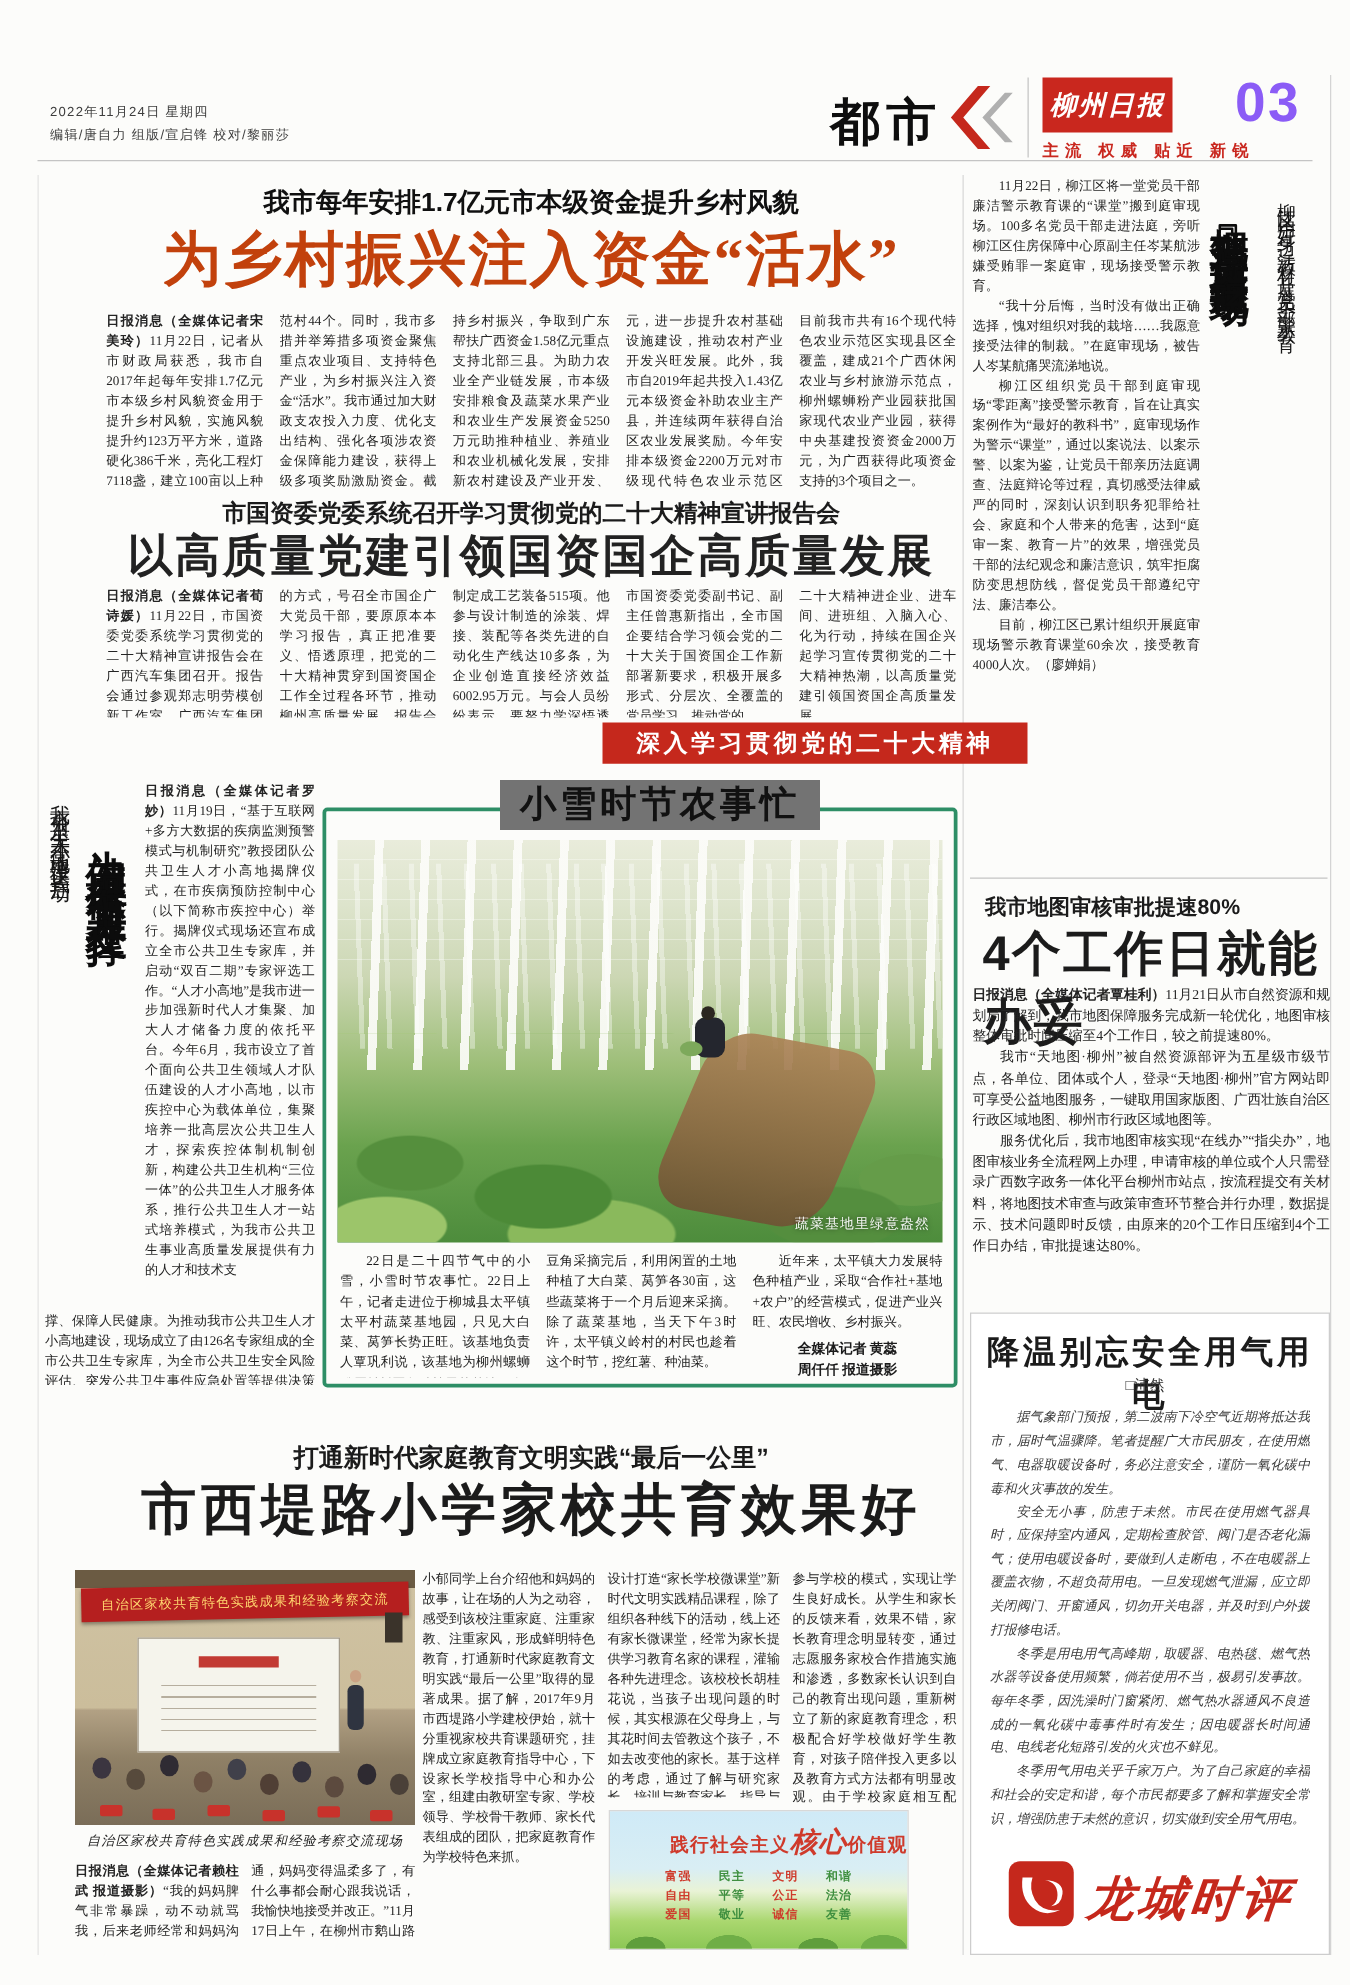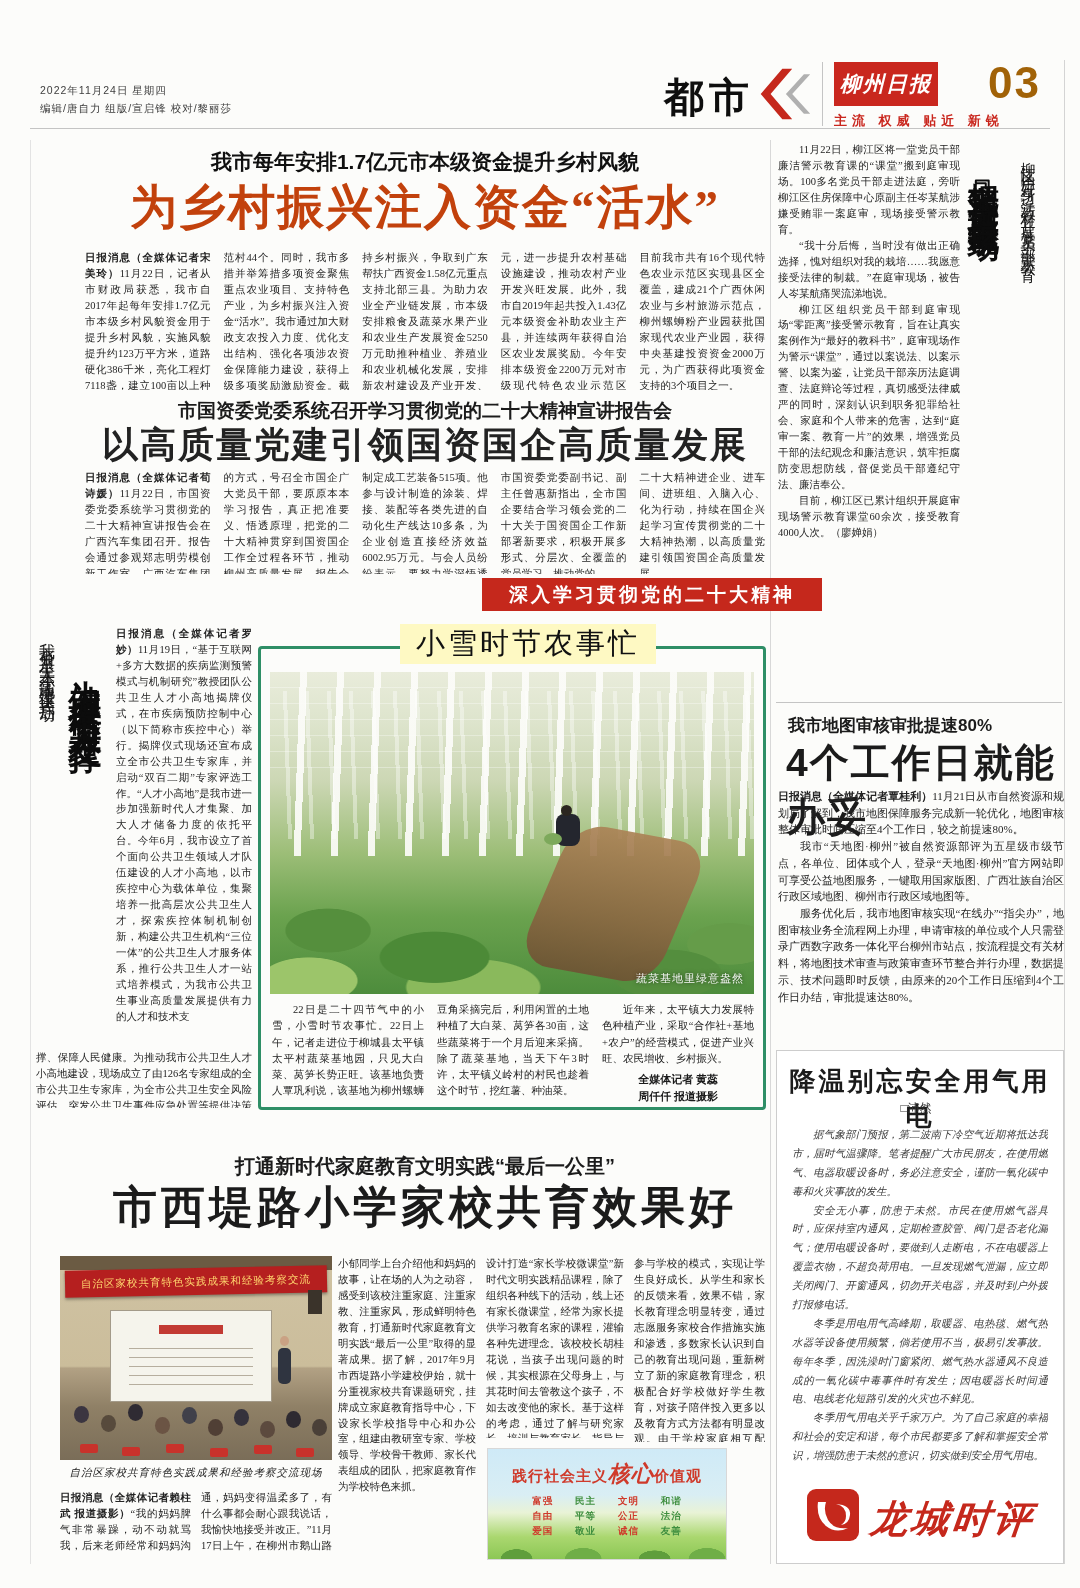--- a/index.html
+++ b/index.html
@@ -17,31 +17,31 @@
 .lead{font-weight:bold}
 .vtext{writing-mode:vertical-rl}
 .cols{display:flex;gap:13px}
 .cols>div{flex:1;overflow:hidden}
 
 .dateline{font-size:10.5px;line-height:1.7;color:#3d3d3d;letter-spacing:1px}
 .section{font-size:40px;font-weight:bold;letter-spacing:5px;color:#0e0e0e}
 .masthead{width:104px;height:44px;background:#c9271e;color:#fff;display:flex;align-items:center;justify-content:center;
           font-size:21px;font-style:italic;font-weight:bold;letter-spacing:2px}
 .slogan{font-size:13px;color:#c9271e;font-weight:bold;letter-spacing:5px}
-.pagenum{font-size:44px;color:#a16207;font-weight:600;letter-spacing:2px}
+.pagenum{font-size:44px;color:#8b5cf6;font-weight:600;letter-spacing:2px}
 
 .kicker{font-size:21px;font-weight:bold;color:#101010}
 .head1{font-size:47px;font-weight:900;letter-spacing:2px;color:#c2410c}
 .kicker2{font-size:19px;font-weight:bold}
 .head2{font-size:36px;font-weight:800;letter-spacing:2px;color:#222}
 .badge{background:#c5281c;color:#fff;display:flex;align-items:center;justify-content:center;
        font-size:19px;font-weight:bold;letter-spacing:3px}
 
 .frame{border:3px solid #2e8e66;border-radius:4px;background:transparent}
-.ftitle{background:#fef9c3;padding:0 16px;font-size:29px;font-weight:400;letter-spacing:3px;color:#111}
+.ftitle{background:#737373;padding:0 16px;font-size:29px;font-weight:700;letter-spacing:3px;color:#111}
 .fphoto{background:linear-gradient(180deg,#e9ecdb 0%,#dde4cc 16%,#ccd7b4 34%,#9dbe78 56%,#6aa24e 76%,#4d8c3c 100%);overflow:hidden}
 .fp-poles{position:absolute;left:0;right:0;top:0;height:57%;
   background:repeating-linear-gradient(92deg,rgba(0,0,0,0) 0 30px,rgba(252,252,249,.92) 30px 37px)}
 .fp-poles2{position:absolute;left:0;right:0;top:6%;height:46%;opacity:.45;
   background:repeating-linear-gradient(88deg,rgba(0,0,0,0) 0 18px,rgba(255,255,255,.85) 18px 22px)}
 .fp-wires{position:absolute;left:0;right:0;top:0;height:34%;opacity:.6;
   background:repeating-linear-gradient(180deg,rgba(0,0,0,0) 0 15px,rgba(255,255,255,.55) 15px 16px)}
 .fp-greens{position:absolute;left:0;right:0;bottom:0;height:52%;
   background:radial-gradient(70px 36px at 12% 62%,#558f3d 60%,rgba(0,0,0,0) 62%),
              radial-gradient(90px 42px at 34% 78%,#4c8a37 60%,rgba(0,0,0,0) 62%),
@@ -89,21 +89,21 @@
 .sp-heads{position:absolute;left:14px;top:150px;width:15px;height:17px;border-radius:50%;background:#3b3540;
   box-shadow:27px 9px 0 #574a3c,54px -2px 0 #2f2b33,81px 11px 0 #6b5444,108px 1px 0 #40404a,
              134px 13px 0 #503f35,160px 3px 0 #35323c,186px 15px 0 #5c4a3e,212px 5px 0 #2e2a31,238px 13px 0 #4a4038}
 .sp-stools{position:absolute;left:20px;top:188px;width:18px;height:9px;background:#c8322b;border-radius:2px;
   box-shadow:42px 3px 0 #c8322b,86px 0 0 #c8322b,130px 4px 0 #c8322b,174px 1px 0 #c8322b,216px 4px 0 #c8322b}
 .spcap{font-size:10.5px;font-style:italic;color:#222;letter-spacing:1px}
 .twocol{column-count:2;column-gap:10px}
 
 .vbanner{background:linear-gradient(180deg,#cfeaf7 0%,#d9eef4 42%,#e9f3d6 58%,#aad76f 80%,#8cc755 100%);
   border:1px solid #d8d8d8;overflow:hidden}
-.vb-title{margin-top:10px;text-align:center;color:#cf3a2b;font-weight:bold}
+.vb-title{margin-top:10px;text-align:right;color:#cf3a2b;font-weight:bold}
 .vb-t1{font-size:15px;letter-spacing:1px}
 .vb-t2{font-size:22px;font-style:italic;letter-spacing:1px}
 .vb-t3{font-size:15px;letter-spacing:1px}
 .vb-words{width:72%;margin:6px auto 0;display:grid;grid-template-columns:repeat(4,1fr);row-gap:2px;justify-items:center}
 .vw{font-size:9.5px;font-weight:bold;letter-spacing:1px}
 .vw:nth-child(odd){color:#cf3a2b}
 .vw:nth-child(even){color:#3f8f3f}
 .vb-ground{position:absolute;left:0;right:0;bottom:0;height:18px;
   background:radial-gradient(26px 16px at 12% 100%,#5f9e3c 60%,rgba(0,0,0,0) 62%),
              radial-gradient(30px 18px at 40% 100%,#6fae47 60%,rgba(0,0,0,0) 62%),

